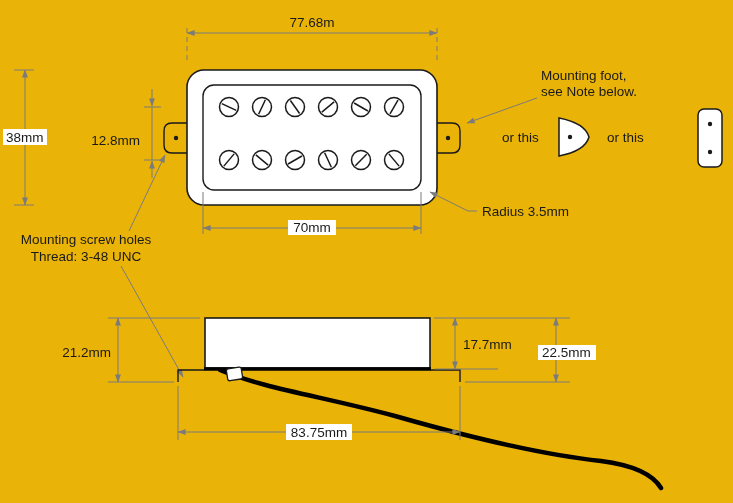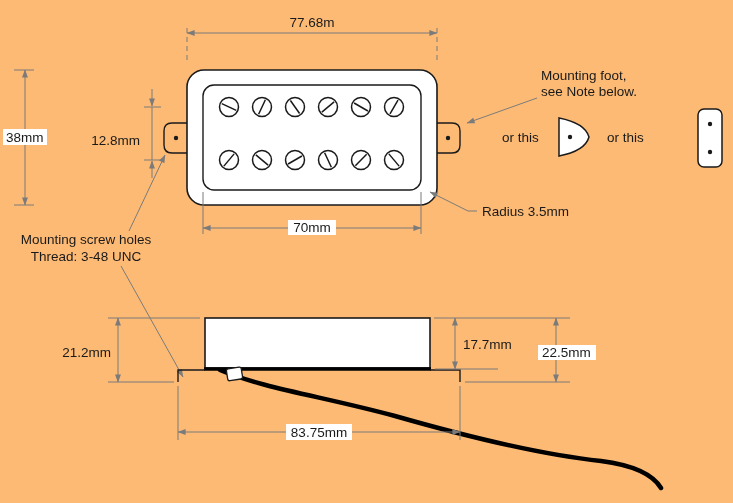--- a/index.html
+++ b/index.html
@@ -1,16 +1,16 @@
 <!DOCTYPE html>
 <html><head>
 <meta charset="utf-8">
 <style>
   html,body{margin:0;padding:0;background:#ffffff;}
-  .canvas{position:relative;width:733px;height:503px;background:#fdba74;overflow:hidden;}
+  .canvas{position:relative;width:733px;height:503px;background:#eab308;overflow:hidden;}
   svg text{font-family:"Liberation Sans","DejaVu Sans",sans-serif;font-size:13.5px;fill:#1a1a1a;}
   .dim{stroke:#7b7b7b;stroke-width:1;fill:none;}
   .dimdash{stroke:#7b7b7b;stroke-width:1;fill:none;stroke-dasharray:5 4;}
   .draw{stroke:#1a1a1a;stroke-width:1.6;fill:#ffffff;}
   .drawthin{stroke:#1a1a1a;stroke-width:1.4;fill:none;}
   .slot{stroke:#1a1a1a;stroke-width:1.5;}
   .bold{stroke:#000;stroke-width:3.5;fill:none;}
   .cable{stroke:#000;stroke-width:4.5;fill:none;stroke-linecap:round;}
   .bgbox{fill:#ffffff;}
 </style>

